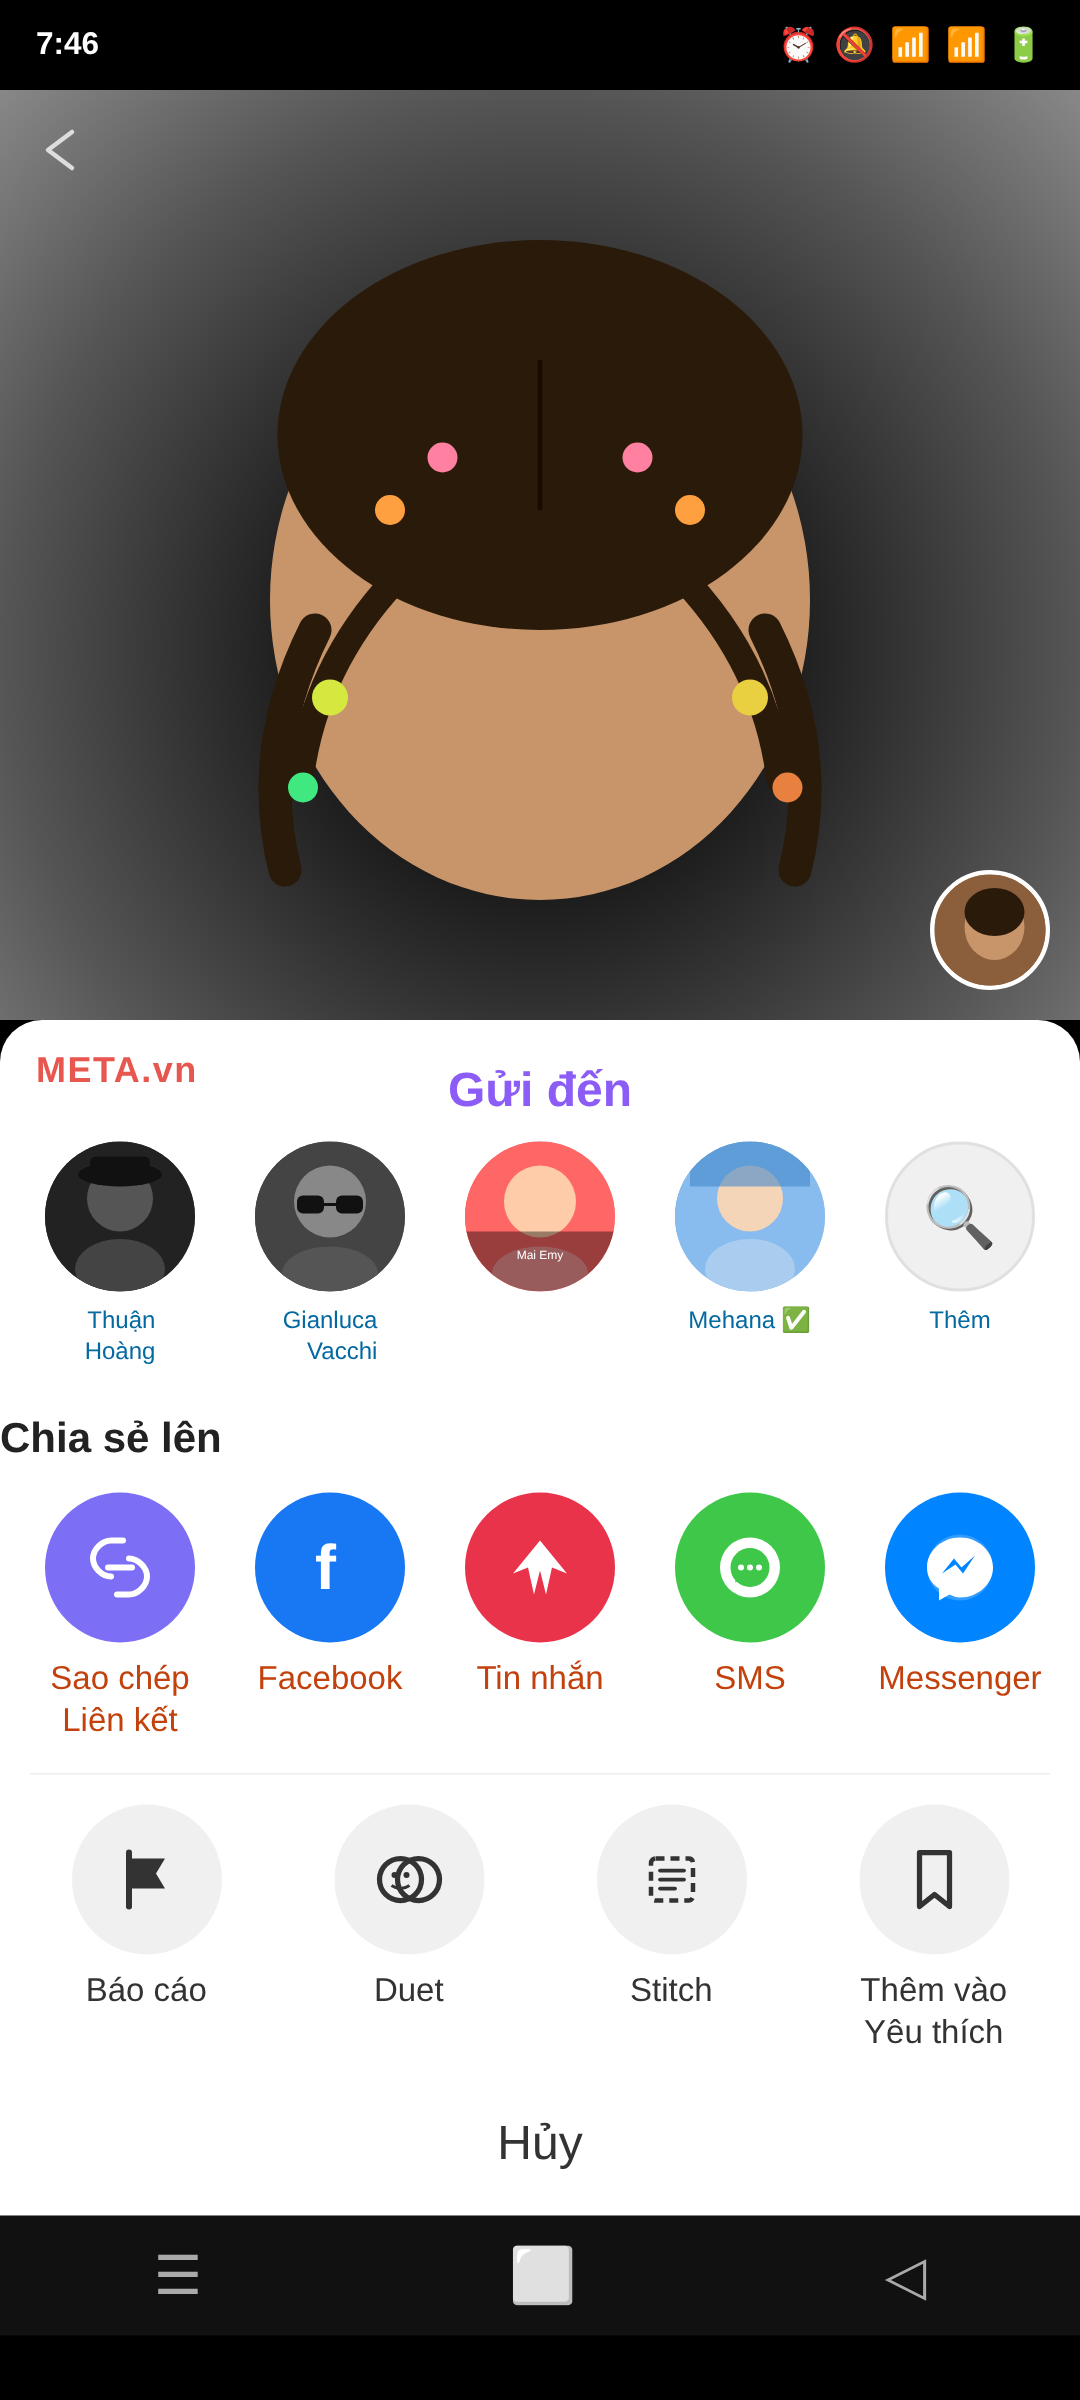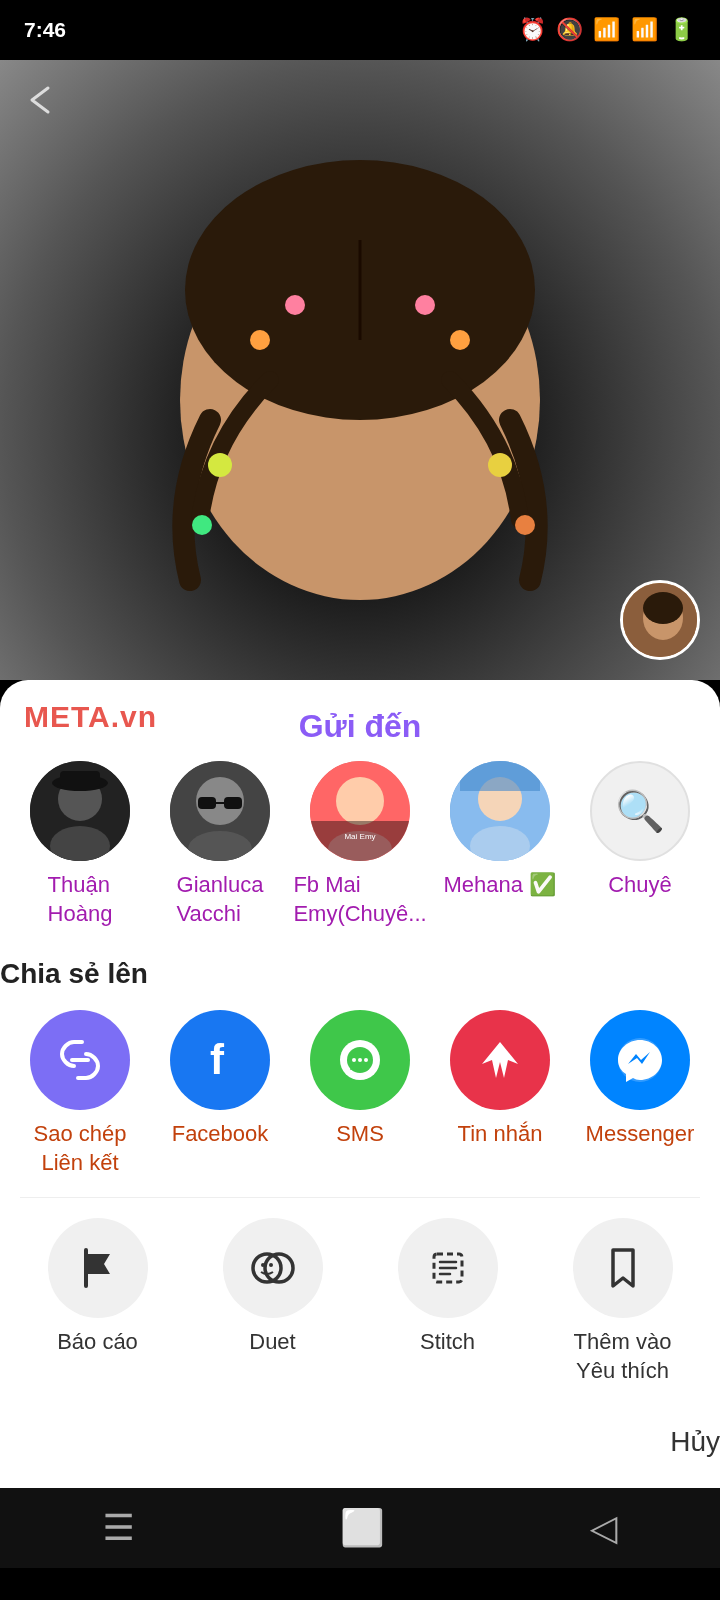--- a/index.html
+++ b/index.html
@@ -86,21 +86,21 @@
       border-radius: 28px 28px 0 0;
       padding: 0 0 20px 0;
       position: relative;
       z-index: 20;
     }
 
     .meta-logo {
       position: absolute;
       top: 20px;
       left: 24px;
-      font-size: 30px;
+      font-size: 24px;
       font-weight: 900;
       color: #e8574f;
       letter-spacing: 1px;
     }
     .meta-logo span {
       color: #e8574f;
     }
 
     .section-title {
       text-align: center;
@@ -133,23 +133,23 @@
       background: #ddd;
       display: flex;
       align-items: center;
       justify-content: center;
     }
     .contact-avatar.search-btn {
       background: #f0f0f0;
       border: 2px solid #e0e0e0;
     }
     .contact-name {
-      font-size: 22px;
-      color: #a21caf;
-      text-align: left;
+      font-size: 16px;
+      color: #0369a1;
+      text-align: right;
       line-height: 1.3;
     }
 
     
     .avatar-1 { background: linear-gradient(135deg, #2a2a2a 0%, #444 50%, #888 100%); }
     .avatar-2 { background: linear-gradient(135deg, #333 0%, #666 40%, #999 100%); }
     .avatar-3 { background: linear-gradient(135deg, #cc4444 0%, #ff8888 50%, #ffcccc 100%); }
     .avatar-4 { background: linear-gradient(135deg, #4488cc 0%, #88bbee 50%, #cce4ff 100%); }
 
     .search-icon-circle {
@@ -234,22 +234,22 @@
     }
     .action-label {
       font-size: 22px;
       color: #333;
       text-align: center;
       line-height: 1.3;
     }
 
     
     .cancel-btn {
-      text-align: right;
-      font-size: 28px;
+      text-align: center;
+      font-size: 32px;
       color: #333;
       font-weight: 400;
       padding: 20px 0 10px 0;
       cursor: pointer;
     }
 
     
     .nav-bar {
       width: 720px;
       height: 80px;
@@ -364,40 +364,39 @@
       <div class="contact-avatar avatar-3">
         <svg viewBox="0 0 100 100" width="100" height="100">
           <rect width="100" height="100" fill="#ff6666"></rect>
           <circle cx="50" cy="40" r="24" fill="#ffccaa"></circle>
           <ellipse cx="50" cy="88" rx="32" ry="18" fill="#ff9999"></ellipse>
 
           <rect x="0" y="60" width="100" height="40" fill="rgba(0,0,0,0.4)"></rect>
           <text x="50" y="78" text-anchor="middle" fill="#fff" font-size="8">Mai Emy</text>
         </svg>
       </div>
-      <span class="contact-name">Fb Mai<br>Emy(Chuyê...</span>
     </div>
 
     <div class="contact-item">
       <div class="contact-avatar avatar-4">
         <svg viewBox="0 0 100 100" width="100" height="100">
           <rect width="100" height="100" fill="#88bbee"></rect>
           <circle cx="50" cy="38" r="22" fill="#f5d5b8"></circle>
           <ellipse cx="50" cy="85" rx="30" ry="20" fill="#aaccee"></ellipse>
           <rect x="10" y="0" width="80" height="30" fill="#4488cc" opacity="0.6"></rect>
         </svg>
       </div>
       <span class="contact-name">Mehana ✅</span>
     </div>
 
     <div class="contact-item">
       <div class="contact-avatar search-btn">
         <span class="search-icon-circle">🔍</span>
       </div>
-      <span class="contact-name">Chuyê</span>
+      <span class="contact-name">Thêm</span>
     </div>
 
   </div>
 
   <div class="share-section-title">Chia sẻ lên</div>
 
   <div class="share-row">
 
     <div class="share-item">
       <div class="share-icon icon-copy">
@@ -413,42 +412,42 @@
     <div class="share-item">
       <div class="share-icon icon-facebook">
         <svg width="52" height="52" viewBox="0 0 52 52" fill="none">
           <text x="16" y="40" font-size="42" fill="white" font-family="Arial" font-weight="900">f</text>
         </svg>
       </div>
       <span class="share-label">Facebook</span>
     </div>
 
     <div class="share-item">
+      <div class="share-icon icon-tin-nhan">
+        <svg width="52" height="52" viewBox="0 0 52 52" fill="none">
+
+          <polygon points="26,8 44,30 34,26 30,44 26,28 22,44 18,26 8,30" fill="white"></polygon>
+        </svg>
+      </div>
+      <span class="share-label">Tin nhắn</span>
+    </div>
+
+    <div class="share-item">
       <div class="share-icon icon-sms">
         <svg width="52" height="52" viewBox="0 0 52 52" fill="none">
           <circle cx="26" cy="26" r="20" fill="white"></circle>
           <circle cx="26" cy="26" r="13" fill="#3fc74a"></circle>
           <path d="M18 26 C18 20 23 16 26 16 C29 16 34 20 34 26 C34 32 29 36 26 36 C24 36 22 35 21 34 L16 36 L18 30" fill="#3fc74a"></path>
 
           <circle cx="20" cy="26" r="2" fill="white"></circle>
           <circle cx="26" cy="26" r="2" fill="white"></circle>
           <circle cx="32" cy="26" r="2" fill="white"></circle>
         </svg>
       </div>
       <span class="share-label">SMS</span>
-    </div>
-
-    <div class="share-item">
-      <div class="share-icon icon-tin-nhan">
-        <svg width="52" height="52" viewBox="0 0 52 52" fill="none">
-
-          <polygon points="26,8 44,30 34,26 30,44 26,28 22,44 18,26 8,30" fill="white"></polygon>
-        </svg>
-      </div>
-      <span class="share-label">Tin nhắn</span>
     </div>
 
     <div class="share-item">
       <div class="share-icon icon-messenger">
         <svg width="52" height="52" viewBox="0 0 52 52" fill="none">
           <circle cx="26" cy="26" r="22" fill="white" opacity="0.2"></circle>
 
           <path d="M26 6 C14 6 4 15 4 26 C4 32 7 37 12 40 L12 48 L19 44 C21 45 23 46 26 46 C38 46 48 37 48 26 C48 15 38 6 26 6 Z" fill="white"></path>
           <path d="M14 30 L22 20 L27 26 L36 18 L28 30 L23 24 Z" fill="#0084ff"></path>
         </svg>

